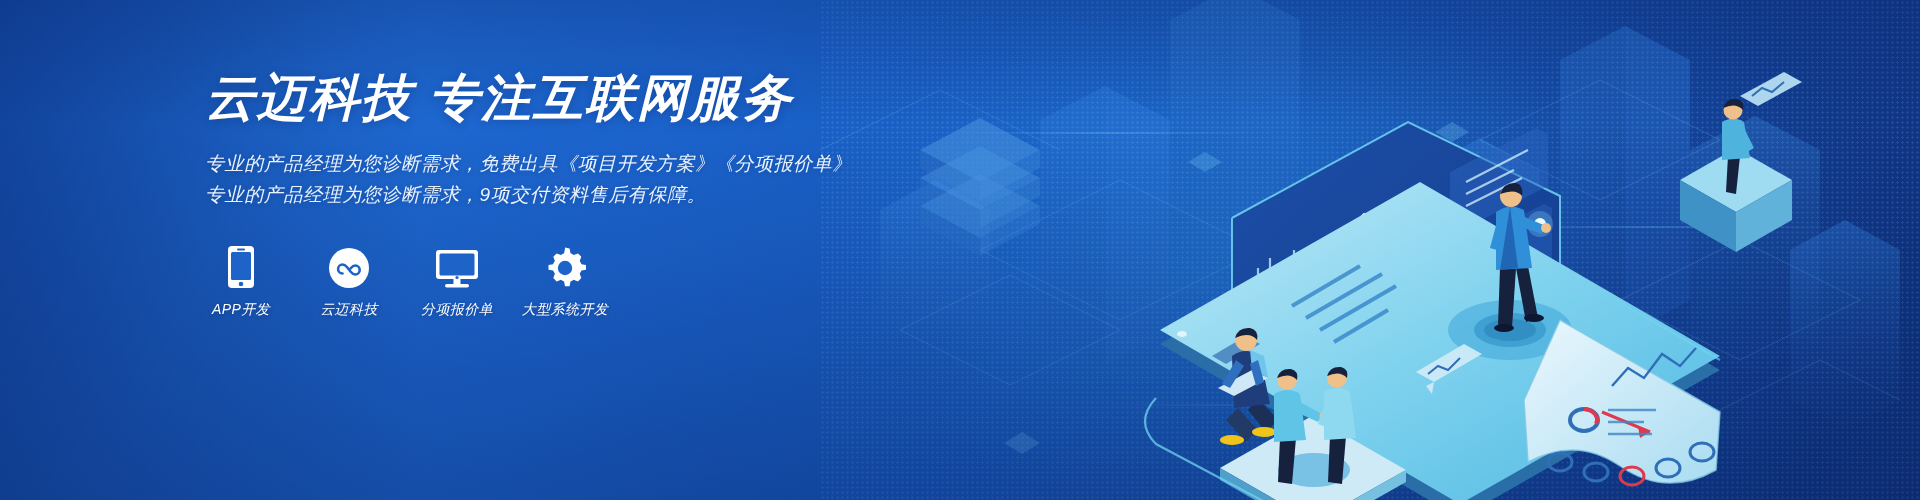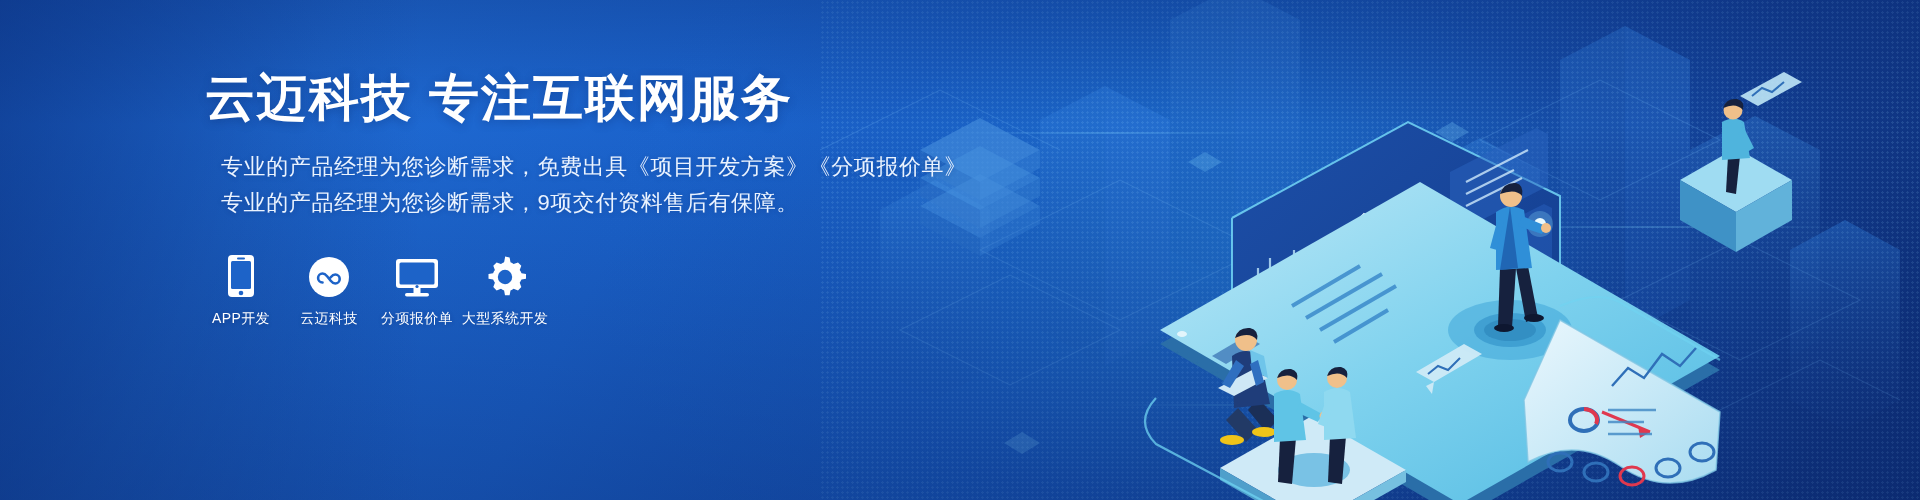--- a/index.html
+++ b/index.html
@@ -9,20 +9,21 @@
   }
   .banner {
     position: relative;
     width: 1920px;
     height: 500px;
     overflow: hidden;
     font-family: "Liberation Sans", "DejaVu Sans", sans-serif;
     background:
       radial-gradient(ellipse 900px 620px at 1240px 250px, rgba(40,140,230,0.55) 0%, rgba(30,110,210,0.18) 45%, rgba(20,70,170,0) 72%),
       linear-gradient(118deg, #1a5fc8 0%, #1f6ad2 16%, #1b63cc 34%, #1553b6 55%, #123f96 76%, #0e2f78 100%);
+    font-style: italic;
   }
 
   
   .bg-svg { position: absolute; inset: 0; width: 1920px; height: 500px; }
   .vignette {
     position: absolute; inset: 0;
     background:
       linear-gradient(to right, rgba(10,45,120,0.55) 0%, rgba(10,45,120,0.0) 22%),
       linear-gradient(to bottom, rgba(10,40,110,0.30) 0%, rgba(0,0,0,0) 25%, rgba(8,35,100,0.35) 100%);
     pointer-events: none;
@@ -48,35 +49,34 @@
     font-size: 50px;
     line-height: 1.14;
     font-weight: 700;
     letter-spacing: 2px;
     margin: 0 0 22px 0;
     text-shadow: 0 2px 10px rgba(0,30,90,0.30);
     white-space: nowrap;
   }
   .subline {
     color: #eaf3ff;
-    font-size: 22px;
+    font-size: 19px;
     line-height: 1.62;
     letter-spacing: .6px;
     white-space: nowrap;
     font-weight: 400;
     text-shadow: 0 1px 5px rgba(0,30,90,0.25);
-    margin-left: 16px;
   }
   .sub-wrap { margin-bottom: 34px; }
 
   
   .services {
     display: flex;
     align-items: flex-end;
-    gap: 16px;
+    gap: 36px;
   }
   .service {
     display: flex;
     flex-direction: column;
     align-items: center;
     width: 72px;
     cursor: pointer;
   }
   .service .ico {
     height: 44px;

